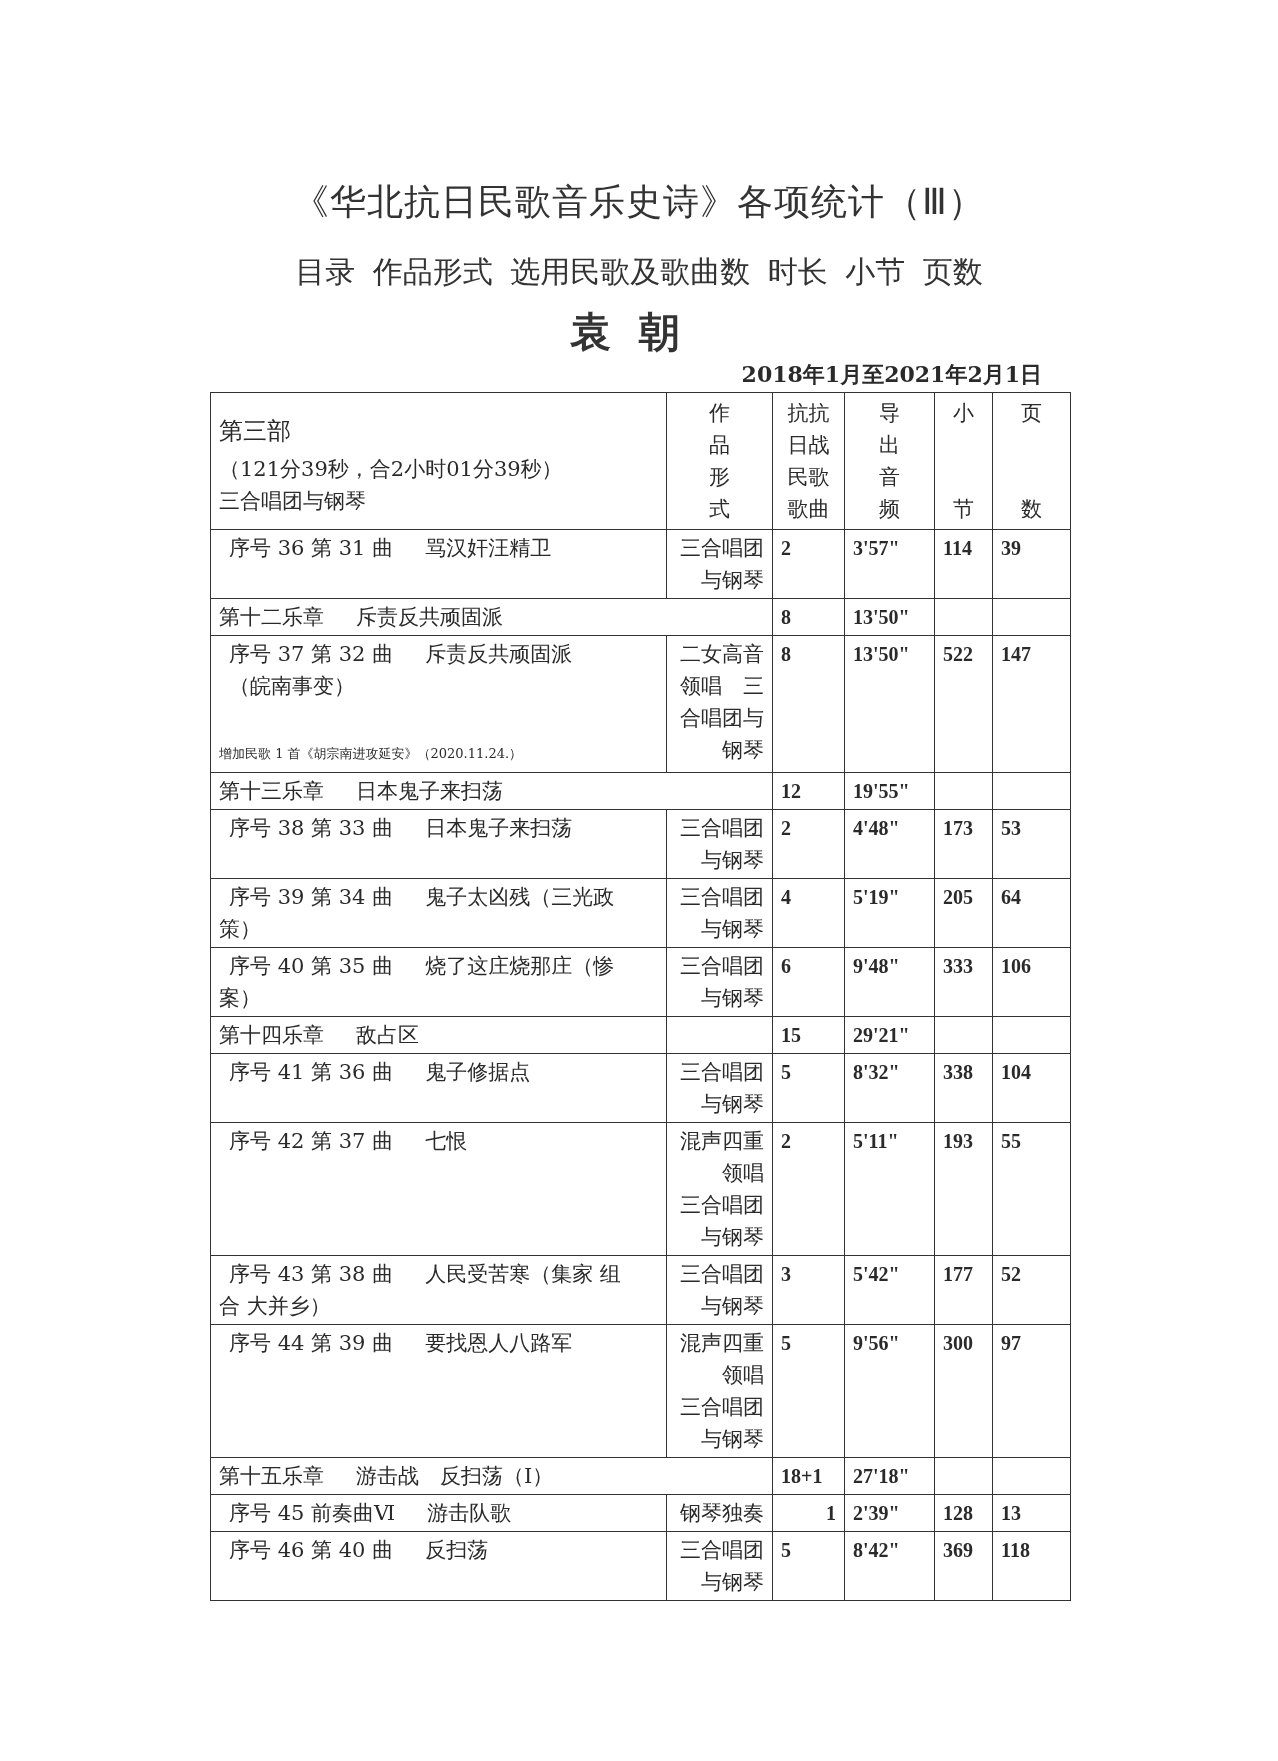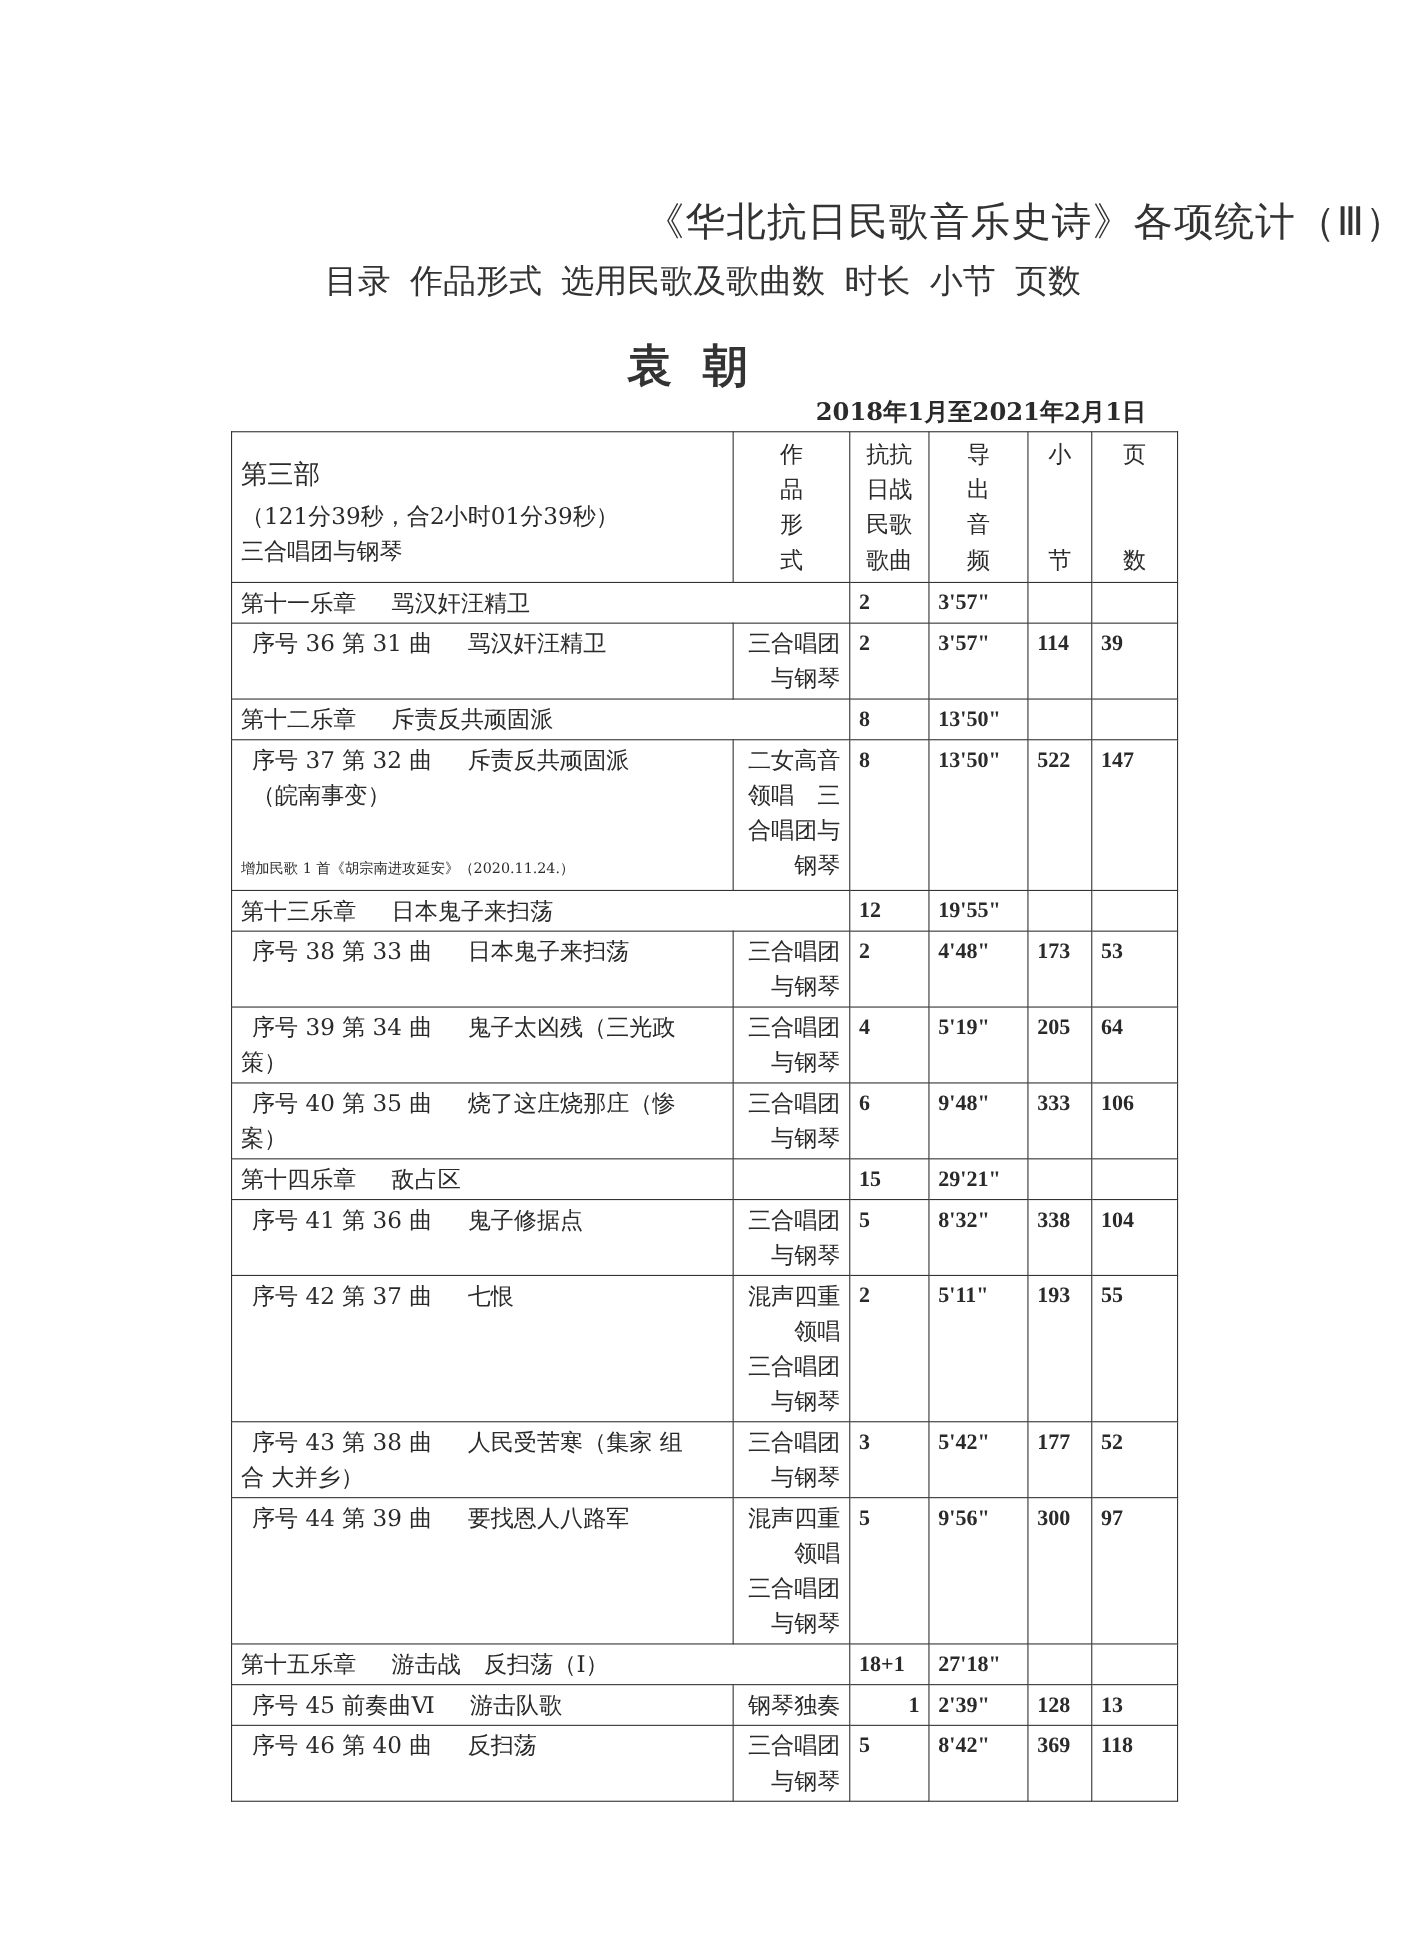--- a/index.html
+++ b/index.html
@@ -3,25 +3,25 @@
 <meta charset="utf-8">
 <style>
   html, body { margin: 0; padding: 0; background: #ffffff; }
   body {
     width: 1278px; height: 1761px; position: relative; overflow: hidden;
     font-family: "DejaVu Serif", "Liberation Serif", serif;
     color: #2a2a2a;
   }
   .title {
     position: absolute; left: 0; width: 1278px; top: 178px;
-    text-align: right; font-size: 36px; letter-spacing: 1px; color: #333;
+    text-align: center; font-size: 36px; letter-spacing: 1px; color: #333;
     font-family: Liberation Mono, monospace; font-weight: normal;
   }
   .subtitle {
-    position: absolute; left: 0; width: 1278px; top: 235px;
+    position: absolute; left: 0; width: 1278px; top: 252px;
     text-align: center; font-size: 30px; color: #333;
     font-family: "DejaVu Sans", sans-serif;
     word-spacing: 8px;
   }
   .author {
     position: absolute; left: 0; width: 1278px; top: 305px;
     text-align: center; font-size: 41px; font-weight: bold; color: #333;
     letter-spacing: 28px;
     font-family: "DejaVu Sans", sans-serif;
   }
@@ -102,27 +102,20 @@
       </td>
       <td class="hd-col split">
         <span class="top">小</span>
         <span class="bot">节</span>
       </td>
       <td class="hd-col split">
         <span class="top">页</span>
         <span class="bot">数</span>
       </td>
     </tr>
-  <tr class="chap">
-        <td colspan="2"><span>第十一乐章</span><span class="gap"></span><span>骂汉奸汪精卫</span></td>
-        <td class="num">2</td>
-        <td class="num">3'57"</td>
-        <td></td>
-        <td></td>
-      </tr>
       <tr class="entry">
         <td>
           <span class="title-text"><span>序号 36 第 31 曲</span><span class="gap"></span><span>骂汉奸汪精卫</span></span>
         </td>
         <td class="form-cell">
           <span>三合唱团</span>
           <span>与钢琴</span>
         </td>
         <td class="num">2</td>
         <td class="num">3'57"</td>

